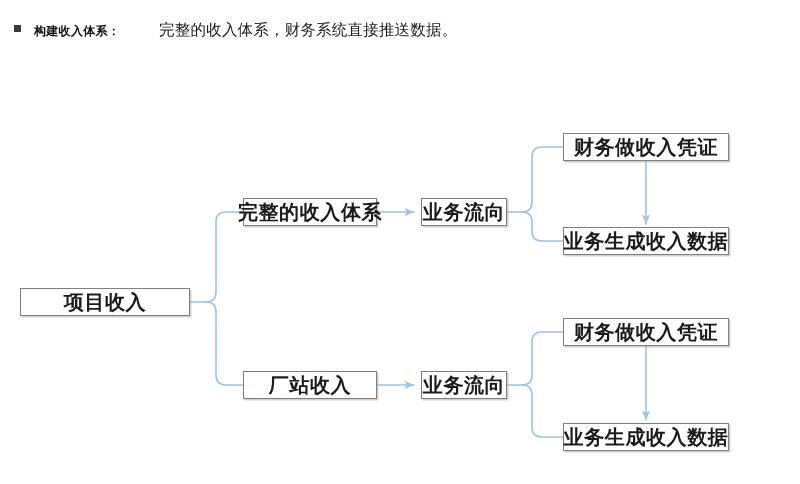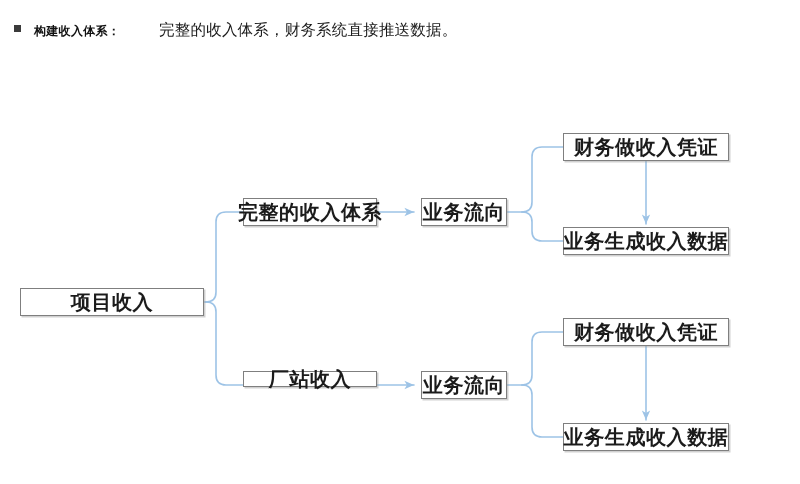--- a/index.html
+++ b/index.html
@@ -76,25 +76,25 @@
     justify-content: center;
     font-family: "Liberation Serif", serif;
     font-weight: bold;
     font-size: 20px;
     letter-spacing: 0.6px;
     color: #1b1b1b;
     white-space: nowrap;
   }
 
   
-  .n-root   { left: 20px;  top: 288px; width: 184px; height: 28px; }
+  .n-root   { left: 20px;  top: 288px; width: 170px; height: 28px; }
 
   
   .n-l2a    { left: 243px; top: 198px; width: 134px; height: 28px; }
-  .n-l2b    { left: 243px; top: 371px; width: 134px; height: 16px; }
+  .n-l2b    { left: 243px; top: 371px; width: 134px; height: 28px; }
 
   
   .n-l3a    { left: 421px; top: 198px; width: 86px;  height: 28px; }
   .n-l3b    { left: 421px; top: 371px; width: 86px;  height: 28px; }
 
   
   .n-l4a1   { left: 563px; top: 133px; width: 166px; height: 28px; }
   .n-l4a2   { left: 563px; top: 227px; width: 166px; height: 28px; }
   .n-l4b1   { left: 563px; top: 318px; width: 166px; height: 28px; }
   .n-l4b2   { left: 563px; top: 423px; width: 166px; height: 28px; }

